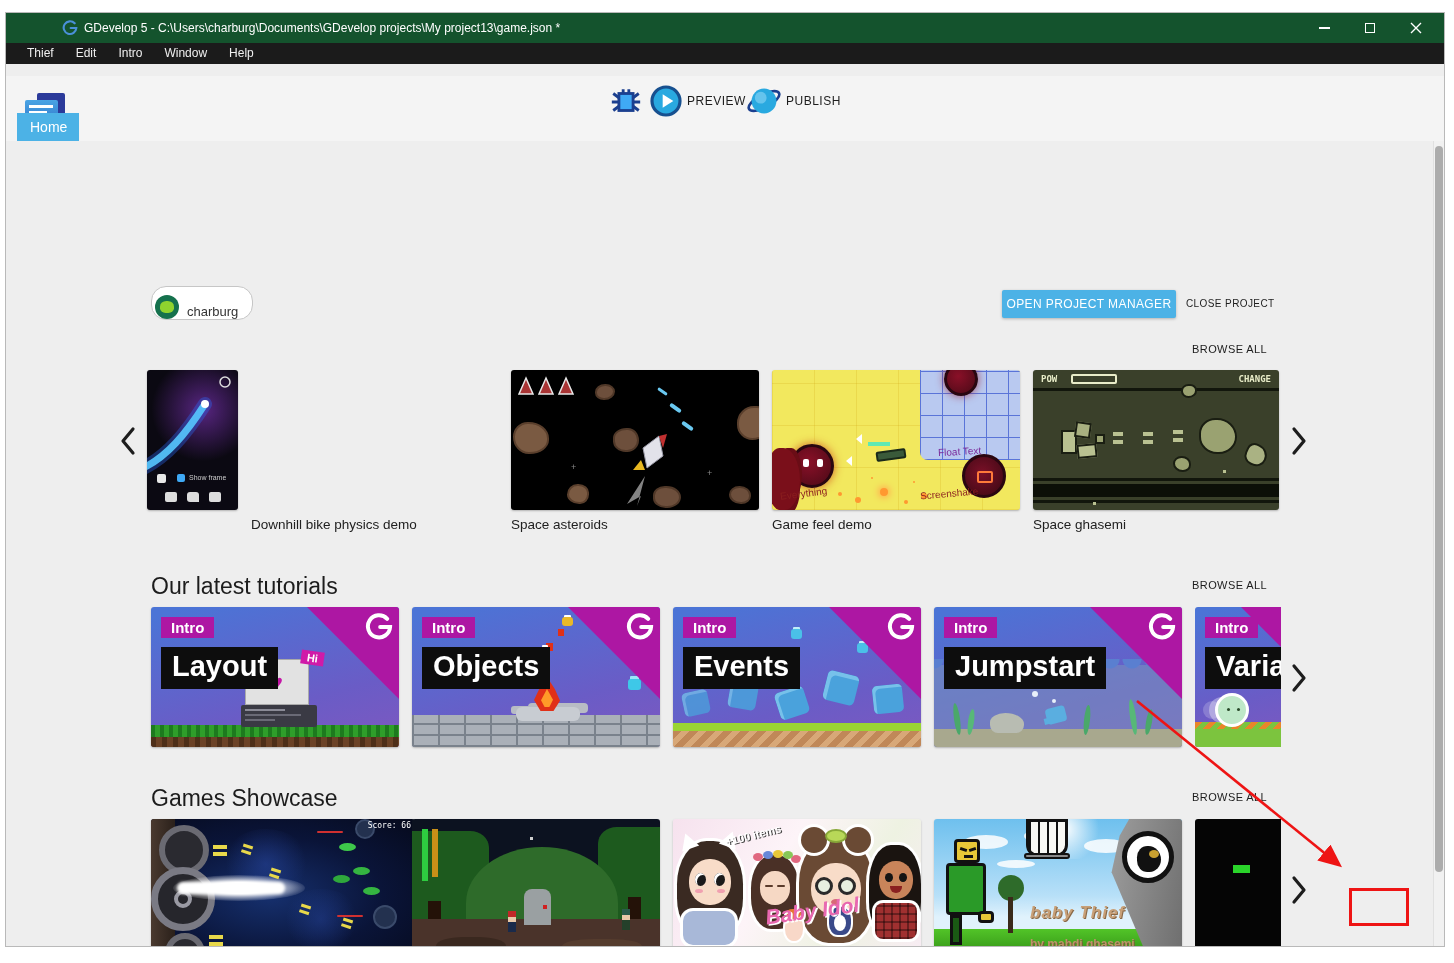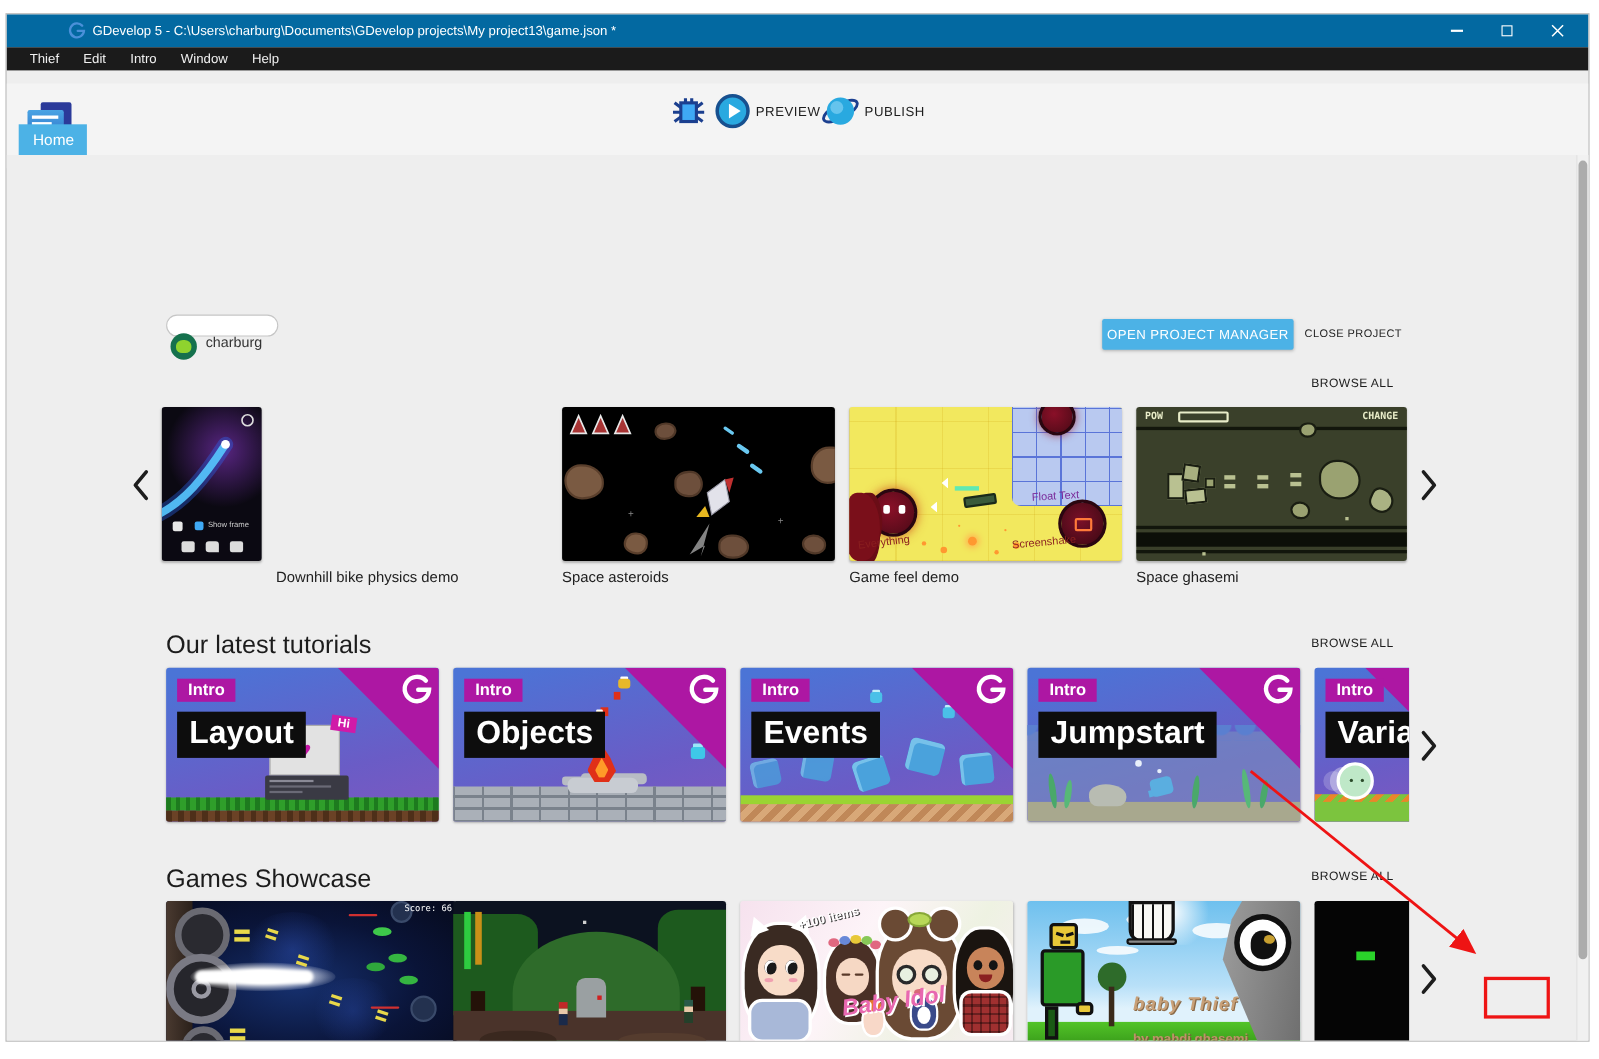--- a/index.html
+++ b/index.html
@@ -1,32 +1,32 @@
 <!DOCTYPE html>
 <html><head>
 <meta charset="utf-8">
 <style>
   * { margin:0; padding:0; box-sizing:border-box; }
   html,body { width:1454px; height:963px; background:#ffffff; font-family:"Liberation Sans",sans-serif; position:relative; overflow:hidden; }
   .abs { position:absolute; }
   
   .window { position:absolute; left:5px; top:12px; width:1440px; height:935px; border:1px solid #b9b9b9; background:#eeeeee; overflow:hidden; }
-  .titlebar { position:absolute; left:0; top:0; width:100%; height:30px; background:#0369a1;padding-left:24px; }
+  .titlebar { position:absolute; left:0; top:0; width:100%; height:30px; background:#14532d;padding-left:24px; }
   .title-text { position:absolute; left:78px; top:0; line-height:30px; color:#ffffff; font-size:12px; white-space:nowrap; }
   .g-logo { position:absolute; left:56px; top:7px; width:16px; height:16px; }
   .winbtn { position:absolute; top:0; width:40px; height:30px; display:flex; align-items:center; justify-content:center; }
   .menubar { position:absolute; left:0; top:30px; width:100%; height:21px; background:#1b1b1b; display:flex; align-items:center; padding-left:10px; }
   .menu-item { color:#f0f0f0; font-size:12px; padding:0 11px; line-height:21px; }
   
   .toolbar { position:absolute; left:0; top:51px; width:100%; height:77px; background:#f4f4f4;margin-top:12px; }
   .tlabel { font-size:12px; color:#1d1d1d; letter-spacing:.5px; line-height:32px; }
   .tab { position:absolute; left:11px; top:100px; width:62px; height:28px; background:#4cb2e6; color:#fff; font-size:14px; line-height:28px; padding-left:13px; }
   
   .content { position:absolute; left:0; top:128px; width:100%; height:807px; background:#eeeeee; }
-  .chip { position:absolute; left:145px; top:145px; height:20px; background:#fff; border:1px solid #c6c6c6; border-radius:15px; display:flex; align-items:flex-start; padding:16px 14px 0 3px; }
+  .chip { position:absolute; left:145px; top:145px; height:34px; background:#fff; border:1px solid #c6c6c6; border-radius:15px; display:flex; align-items:flex-end; padding:16px 14px 0 3px; }
   .chip-avatar { width:24px; height:24px; border-radius:50%; background:#15714d; position:relative; margin-right:8px; overflow:hidden; }
   .chip-avatar i { position:absolute; left:5px; top:6px; width:14px; height:12px; background:#8fd32e; border-radius:45% 45% 40% 40%; }
   .chip-name { font-size:13px; color:#333; }
   .btn-primary { position:absolute; left:996px; top:149px; width:174px; height:28px; background:#4cb2e6; color:#fff; font-size:12px; letter-spacing:.4px; text-align:center; line-height:28px; border-radius:2px; box-shadow:0 1px 3px rgba(0,0,0,.25); }
   .btn-text { position:absolute; left:1180px; top:149px; height:28px; line-height:28px; font-size:10px; letter-spacing:.4px; color:#1d1d1d; }
   .sec-title { position:absolute; left:145px; font-size:23px; color:#1c1c1c; }
   .browse { position:absolute; right:177px; font-size:11px; letter-spacing:.4px; color:#1c1c1c; }
   .card { position:absolute; height:140px; border-radius:3px; overflow:hidden; box-shadow:0 1px 2px rgba(0,0,0,.25); }
   .caption { position:absolute; font-size:13.5px; color:#212121; white-space:nowrap; }
   .chev { position:absolute; width:20px; height:30px; }

